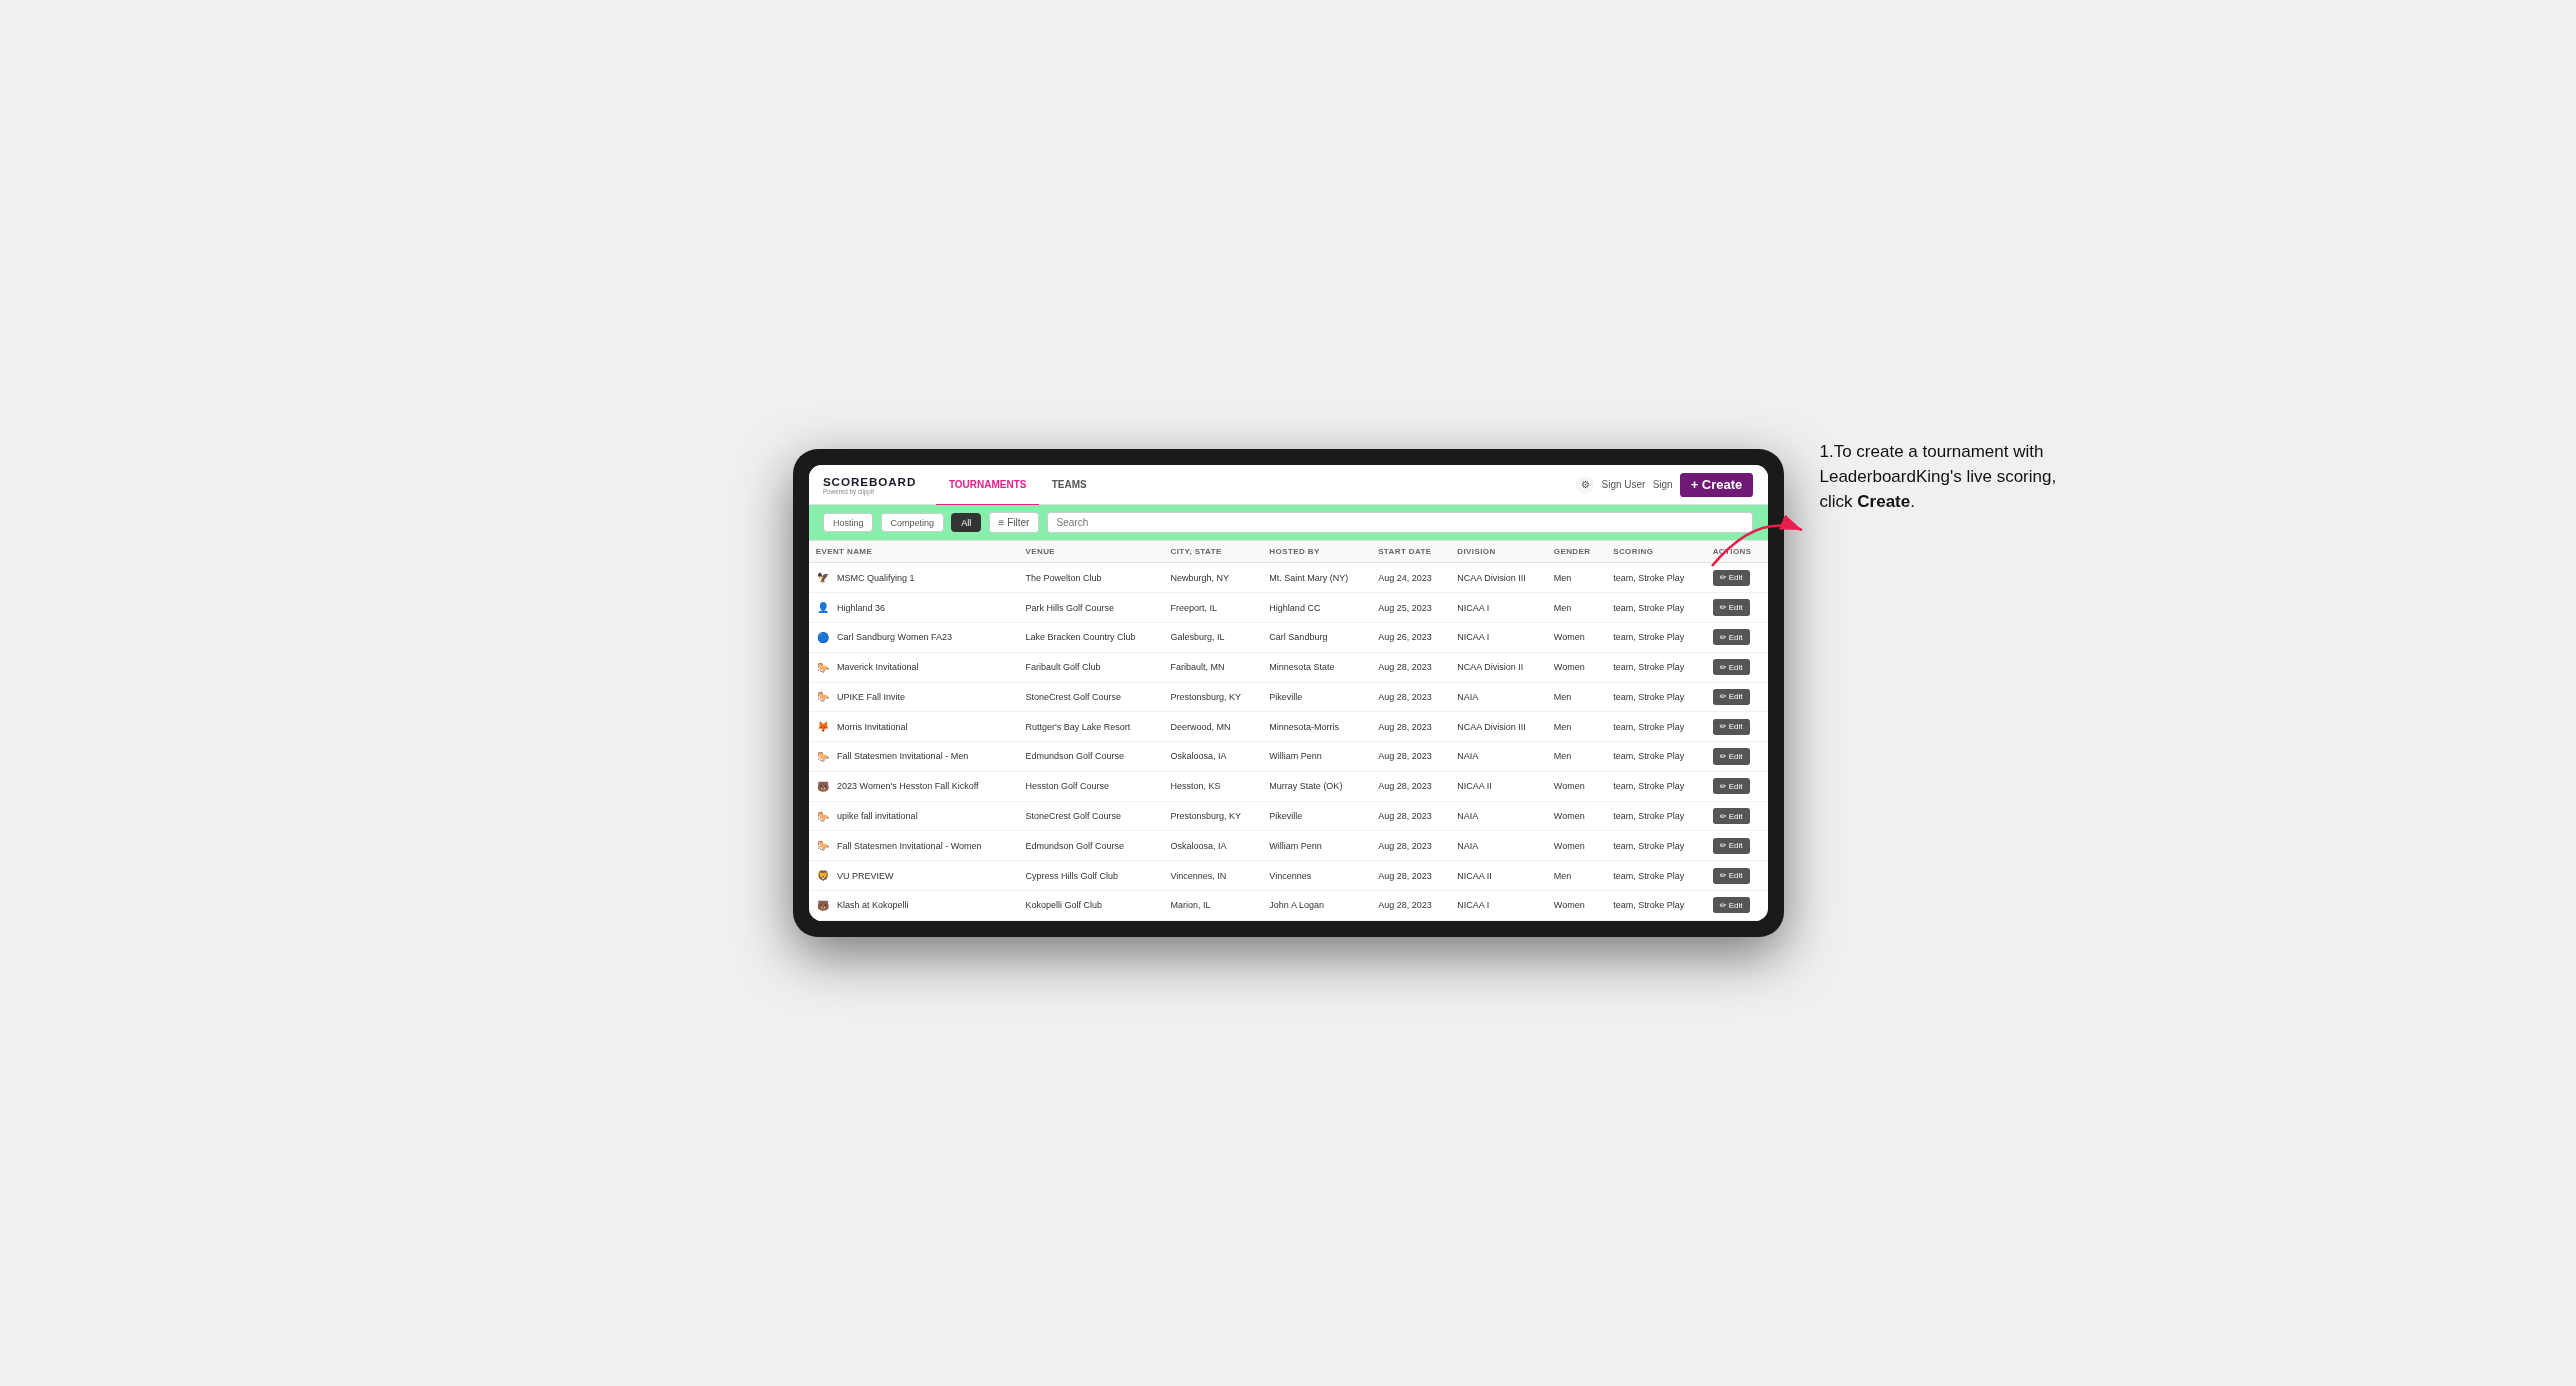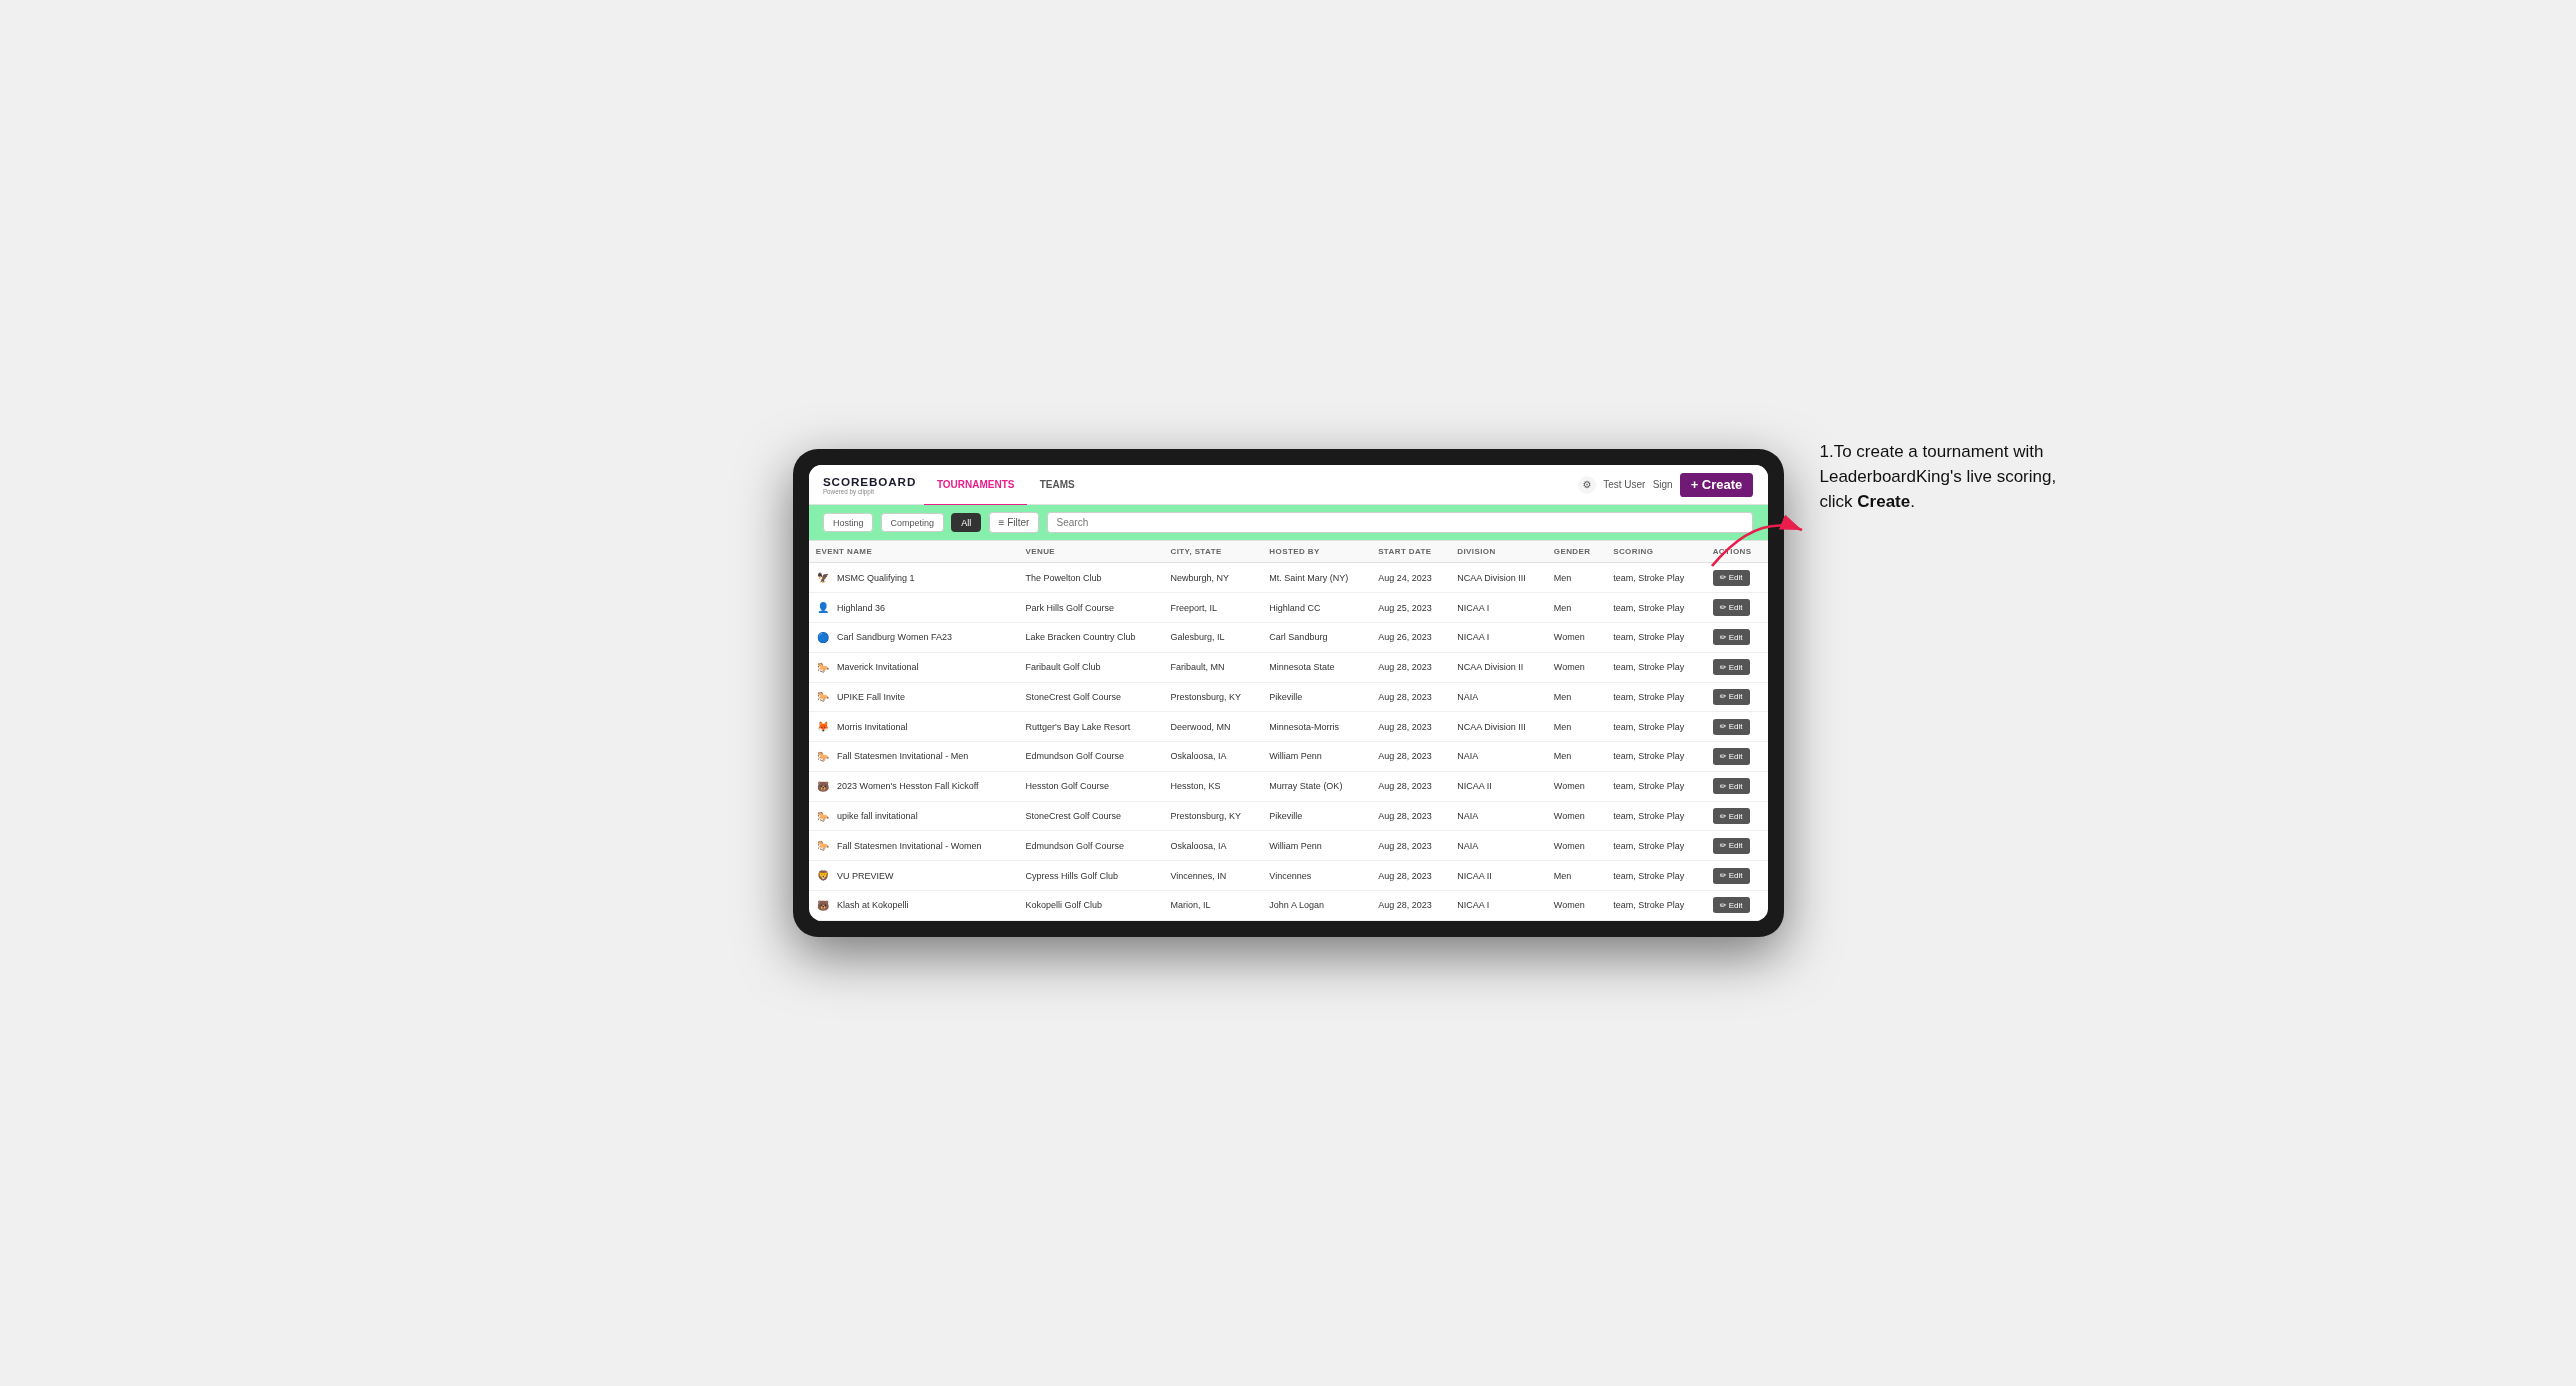--- a/index.html
+++ b/index.html
@@ -38,21 +38,21 @@
       align-items: center;
       background: #fff;
       border-bottom: 0.9px solid #e0e0e0;
       padding: 0 14.4px;
       height: 40px;
     }
 
     .brand {
       display: flex;
       flex-direction: column;
-      margin-right: 8px;
+      margin-right: 20px;
     }
     .brand-title {
       font-size: 11.7px;
       font-weight: 900;
       letter-spacing: 0.9px;
       color: #1a1a2e;
     }
     .brand-sub {
       font-size: 6.3px;
       color: #888;
@@ -252,21 +252,21 @@
           <div class="brand">
             <span class="brand-title">SCOREBOARD</span>
             <span class="brand-sub">Powered by clippit</span>
           </div>
           <nav class="nav-tabs">
             <div class="nav-tab active">TOURNAMENTS</div>
             <div class="nav-tab">TEAMS</div>
           </nav>
           <div class="nav-right">
             <span class="gear-icon">⚙</span>
-            <span>Test User</span>
+            <span>Sign User</span>
             <span>Sign</span>
             <button class="create-btn-nav">
               <span>+ Create</span>
             </button>
           </div>
         </div>
 
         <div class="filter-bar">
           <button class="filter-btn">Hosting</button>
           <button class="filter-btn">Competing</button>

